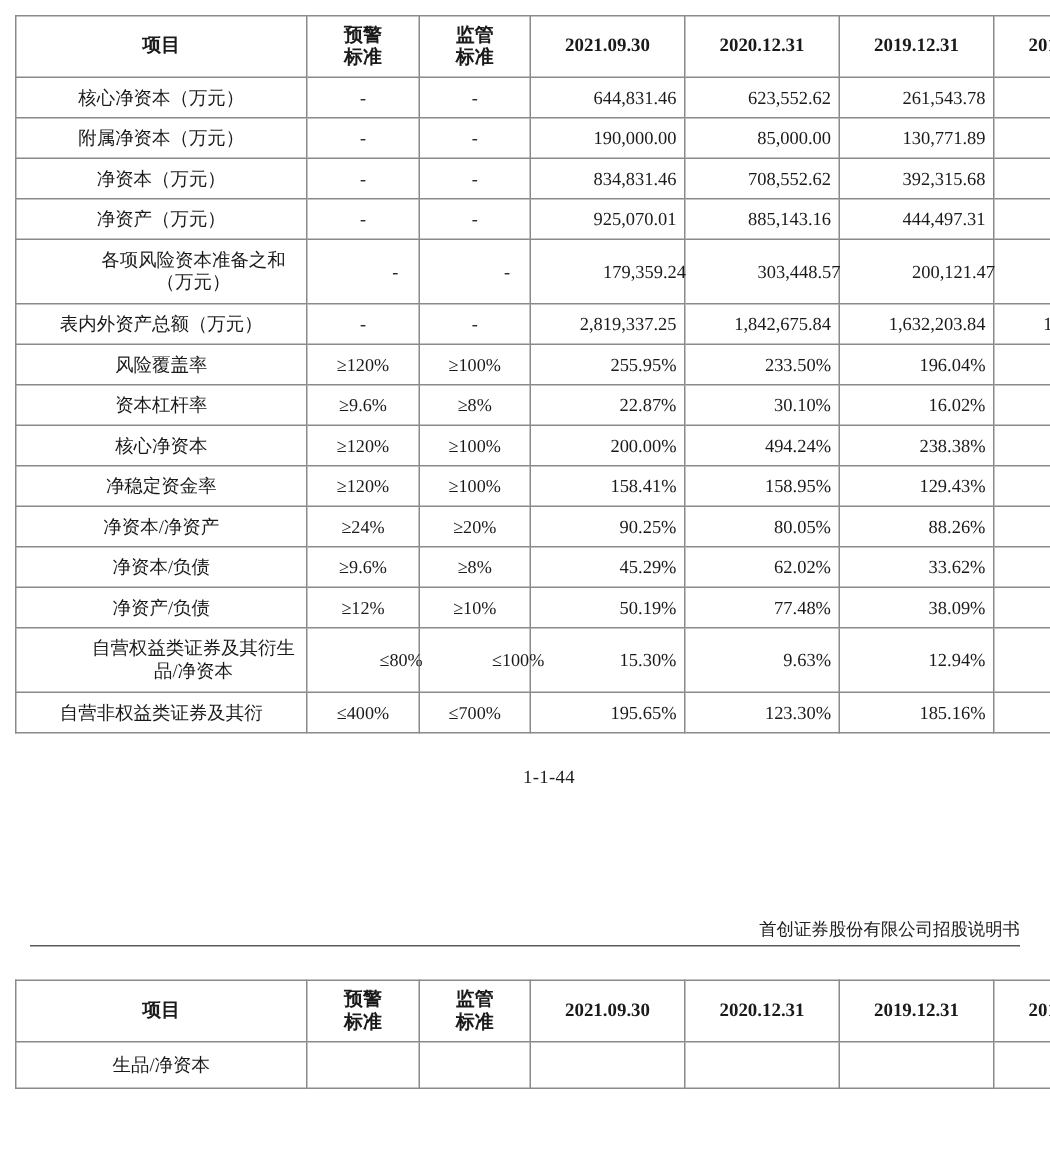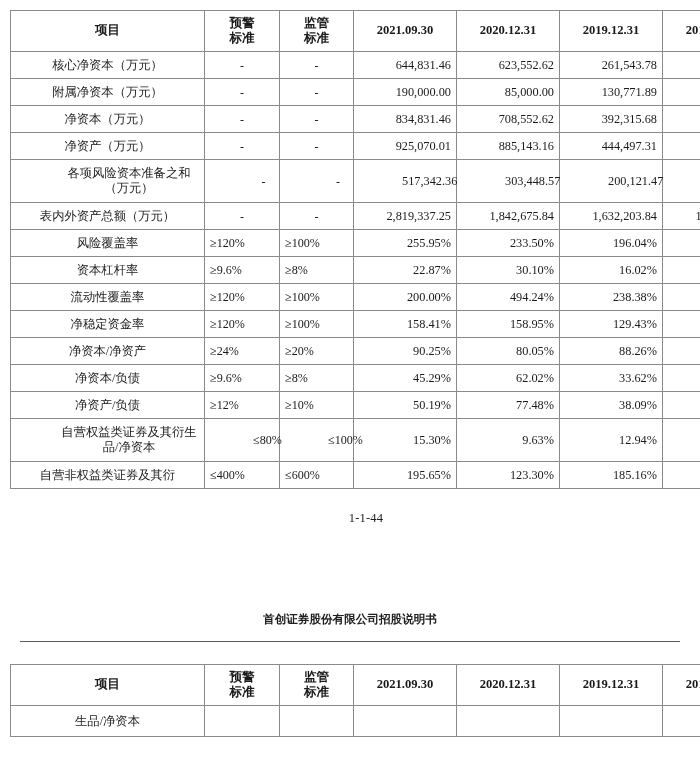--- a/index.html
+++ b/index.html
@@ -54,20 +54,21 @@
   th.col-reg .stack {
     display: block;
     line-height: 1.18;
   }
 
   td.c-item {
     text-align: center;
     height: 22px;
   }
   td.c-std {
+    text-align: center;
     font-size: 12.1px;
   }
   td.c-val {
     text-align: right;
     font-size: 12.3px;
     padding-right: 6px;
   }
   td.dash {
     text-align: center;
   }
@@ -85,28 +86,27 @@
   
   .page-gap {
     height: 86px;
   }
 
   
   .running-header {
     position: relative;
     width: 660px;
     margin: 0 auto;
-    padding-bottom: 14px;
+    padding-bottom: 3px;
     border-bottom: 1px solid #5a5a5a;
     font-size: 11.6px;
     display: flex;
-    justify-content: center;
+    justify-content: flex-end;
     align-items: flex-end;
     color: #202020;
-    font-weight: bold;
   }
   .running-header .rh-left,
   .running-header .rh-right {
     white-space: nowrap;
   }
 
   .spacer-after-header { height: 22px; }
 
   td.blank-cell { height: 26px; }
 </style>
@@ -167,21 +167,21 @@
           <td class="c-std dash">-</td>
           <td class="c-val">925,070.01</td>
           <td class="c-val">885,143.16</td>
           <td class="c-val">444,497.31</td>
           <td class="c-val">406,945.01</td>
         </tr>
         <tr class="tall">
           <td class="c-item">各项风险资本准备之和（万元）</td>
           <td class="c-std dash">-</td>
           <td class="c-std dash">-</td>
-          <td class="c-val">517,342.36</td>
+          <td class="c-val">179,359.24</td>
           <td class="c-val">303,448.57</td>
           <td class="c-val">200,121.47</td>
           <td class="c-val">230,205.16</td>
         </tr>
         <tr>
           <td class="c-item">表内外资产总额（万元）</td>
           <td class="c-std dash">-</td>
           <td class="c-std dash">-</td>
           <td class="c-val">2,819,337.25</td>
           <td class="c-val">1,842,675.84</td>
@@ -200,21 +200,21 @@
         <tr>
           <td class="c-item">资本杠杆率</td>
           <td class="c-std">≥9.6%</td>
           <td class="c-std">≥8%</td>
           <td class="c-val">22.87%</td>
           <td class="c-val">30.10%</td>
           <td class="c-val">16.02%</td>
           <td class="c-val">15.72%</td>
         </tr>
         <tr>
-          <td class="c-item">流动性覆盖率</td>
+          <td class="c-item">核心净资本</td>
           <td class="c-std">≥120%</td>
           <td class="c-std">≥100%</td>
           <td class="c-val">200.00%</td>
           <td class="c-val">494.24%</td>
           <td class="c-val">238.38%</td>
           <td class="c-val">935.47%</td>
         </tr>
         <tr>
           <td class="c-item">净稳定资金率</td>
           <td class="c-std">≥120%</td>
@@ -256,21 +256,21 @@
           <td class="c-std">≤80%</td>
           <td class="c-std">≤100%</td>
           <td class="c-val">15.30%</td>
           <td class="c-val">9.63%</td>
           <td class="c-val">12.94%</td>
           <td class="c-val">10.60%</td>
         </tr>
         <tr>
           <td class="c-item">自营非权益类证券及其衍</td>
           <td class="c-std">≤400%</td>
-          <td class="c-std">≤600%</td>
+          <td class="c-std">≤700%</td>
           <td class="c-val">195.65%</td>
           <td class="c-val">123.30%</td>
           <td class="c-val">185.16%</td>
           <td class="c-val">215.27%</td>
         </tr>
       </tbody>
   </table>
 
   <div class="page-number">1-1-44</div>
 

